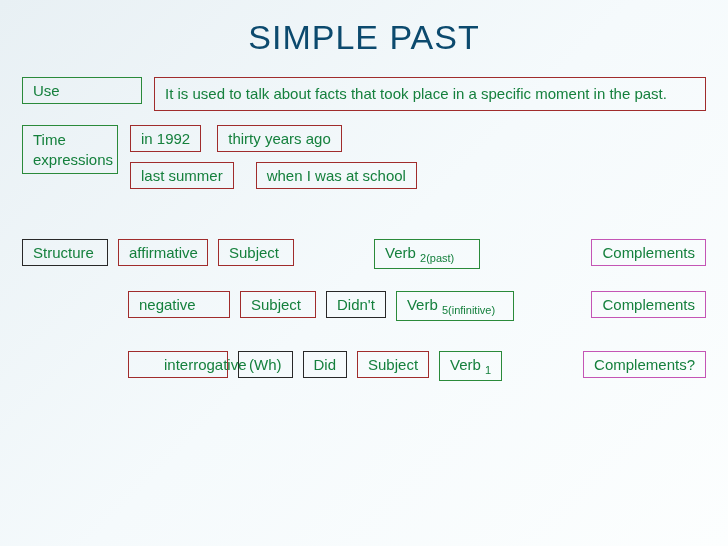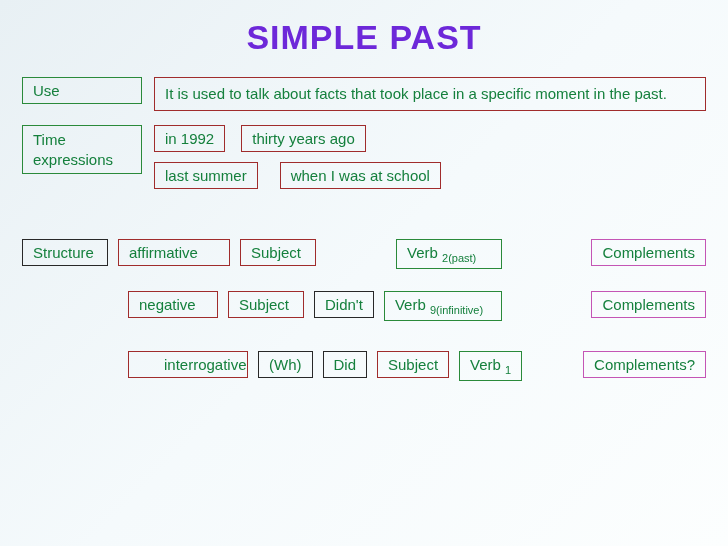--- a/index.html
+++ b/index.html
@@ -7,40 +7,40 @@
       width: 728px;
       height: 546px;
       background: linear-gradient(135deg, #e8f0f4 0%, #f5fafc 50%, #fcfefe 100%);
       font-family: Arial, sans-serif;
       padding: 18px 22px;
       position: relative;
     }
     .title {
       text-align: center;
       font-size: 34px;
-      font-weight: bold;
-      color: #6d28d9;
+      font-weight: normal;
+      color: #0c4a6e;
       margin-bottom: 20px;
       letter-spacing: 1px;
     }
     .row {
       display: flex;
       align-items: flex-start;
       gap: 12px;
       margin-bottom: 10px;
     }
     .box {
       border: 1px solid;
       padding: 4px 10px;
       font-size: 15px;
       color: #15803d;
       background: transparent;
     }
     .lbl-use { border-color: #2a8a3a; width: 120px; }
-    .lbl-time { border-color: #2a8a3a; width: 120px; line-height: 1.3; }
+    .lbl-time { border-color: #2a8a3a; width: 96px; line-height: 1.3; }
     .desc { border-color: #a02c2c; flex: 1; padding: 6px 10px; line-height: 1.35; }
     .expr { border-color: #a02c2c; }
     .structure-lbl { border-color: #282828; }
     .form-lbl { border-color: #a02c2c; }
     .subject-box { border-color: #a02c2c; }
     .verb-box { border-color: #2a8a3a; }
     .helper-box { border-color: #282828; }
     .comp-box { border-color: #c455b5; }
     .struct-row { display: flex; gap: 10px; margin-bottom: 22px; align-items: flex-start; }
     .spacer-big { margin-top: 50px; }
@@ -65,45 +65,45 @@
     </div>
     <div style="display:flex; gap:22px;">
       <div class="box expr">last summer</div>
       <div class="box expr">when I was at school</div>
     </div>
   </div>
 </div>
 
 <div class="struct-row spacer-big">
   <div class="box structure-lbl" style="width:86px;">Structure</div>
-  <div class="box form-lbl" style="width:112px;">affirmative</div>
+  <div class="box form-lbl" style="width:90px;">affirmative</div>
   <div class="box subject-box" style="width:76px;">Subject</div>
   <div style="width:60px;"></div>
   <div class="box verb-box" style="width:106px;">
     <span>Verb </span><span class="sub">2(past)</span>
   </div>
   <div style="flex:1;"></div>
   <div class="box comp-box">Complements</div>
 </div>
 
 <div class="struct-row">
   <div style="width:96px;"></div>
-  <div class="box form-lbl" style="width:90px;">negative</div>
+  <div class="box form-lbl" style="width:102px;">negative</div>
   <div class="box subject-box" style="width:76px;">Subject</div>
   <div class="box helper-box">Didn't</div>
   <div class="box verb-box" style="width:118px;">
-    <span>Verb </span><span class="sub">9(infinitive)</span>
+    <span>Verb </span><span class="sub">5(infinitive)</span>
   </div>
   <div style="flex:1;"></div>
   <div class="box comp-box">Complements</div>
 </div>
 
 <div class="struct-row" style="margin-top:30px; margin-bottom:0;">
   <div style="width:96px;"></div>
-  <div class="box form-lbl" style="width:120px;padding-left:35px;">interrogative</div>
+  <div class="box form-lbl" style="width:100px;padding-left:35px;">interrogative</div>
   <div class="box helper-box">(Wh)</div>
   <div class="box helper-box">Did</div>
   <div class="box subject-box">Subject</div>
   <div class="box verb-box">
     <span>Verb </span><span class="sub">1</span>
   </div>
   <div style="flex:1;"></div>
   <div class="box comp-box">Complements?</div>
 </div>
 

